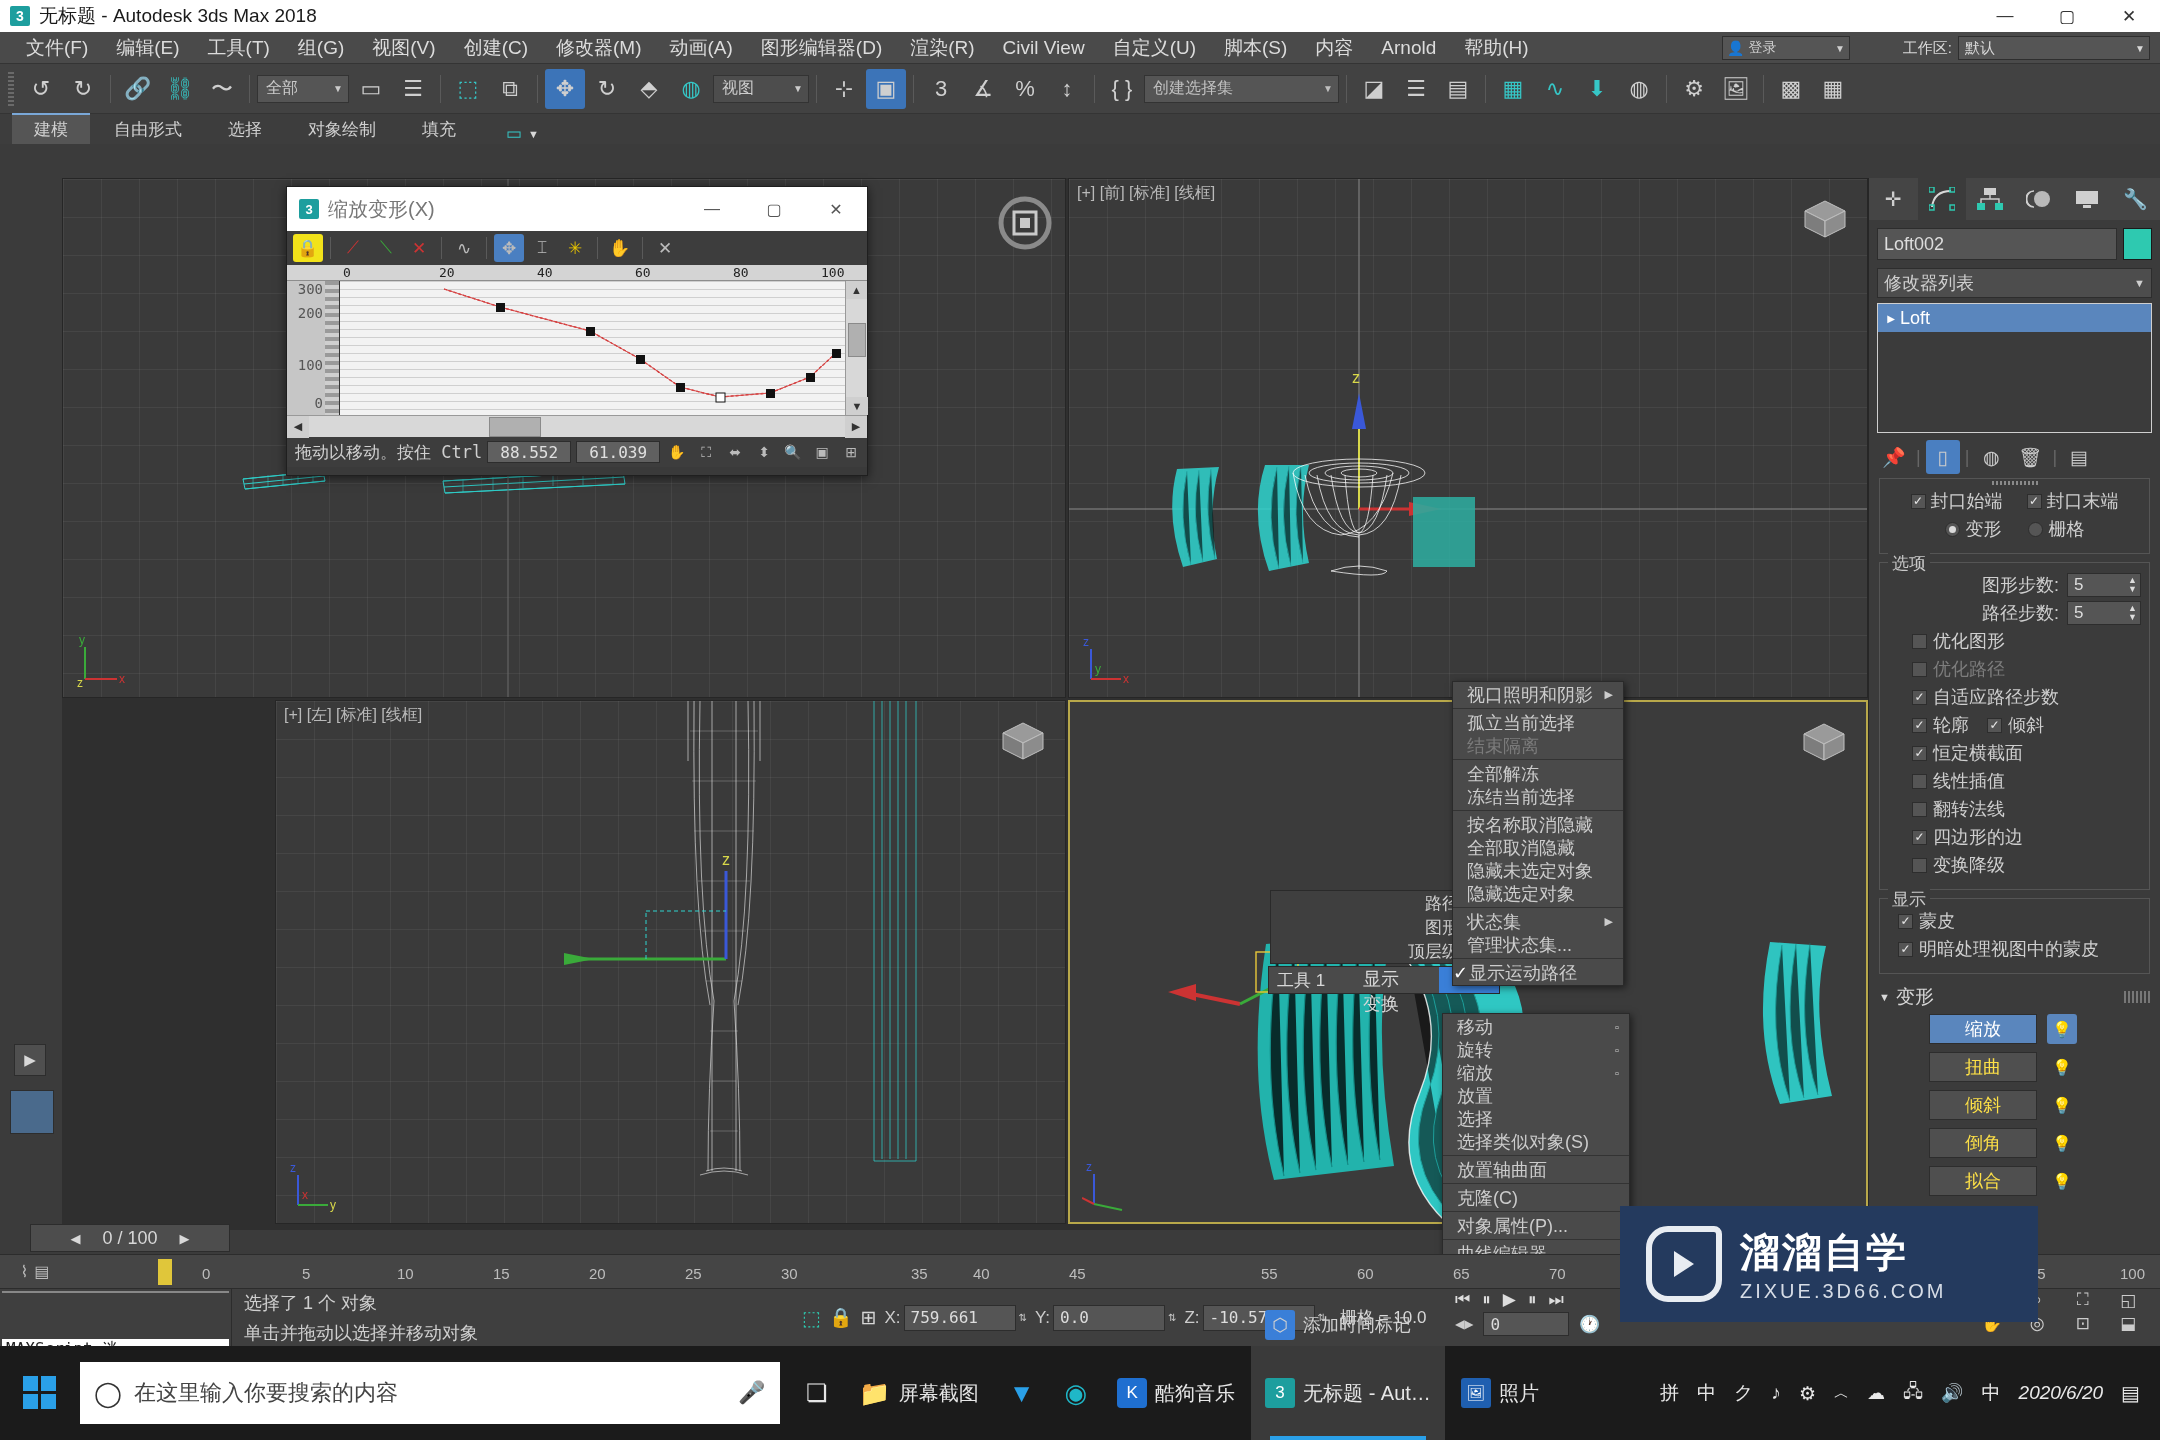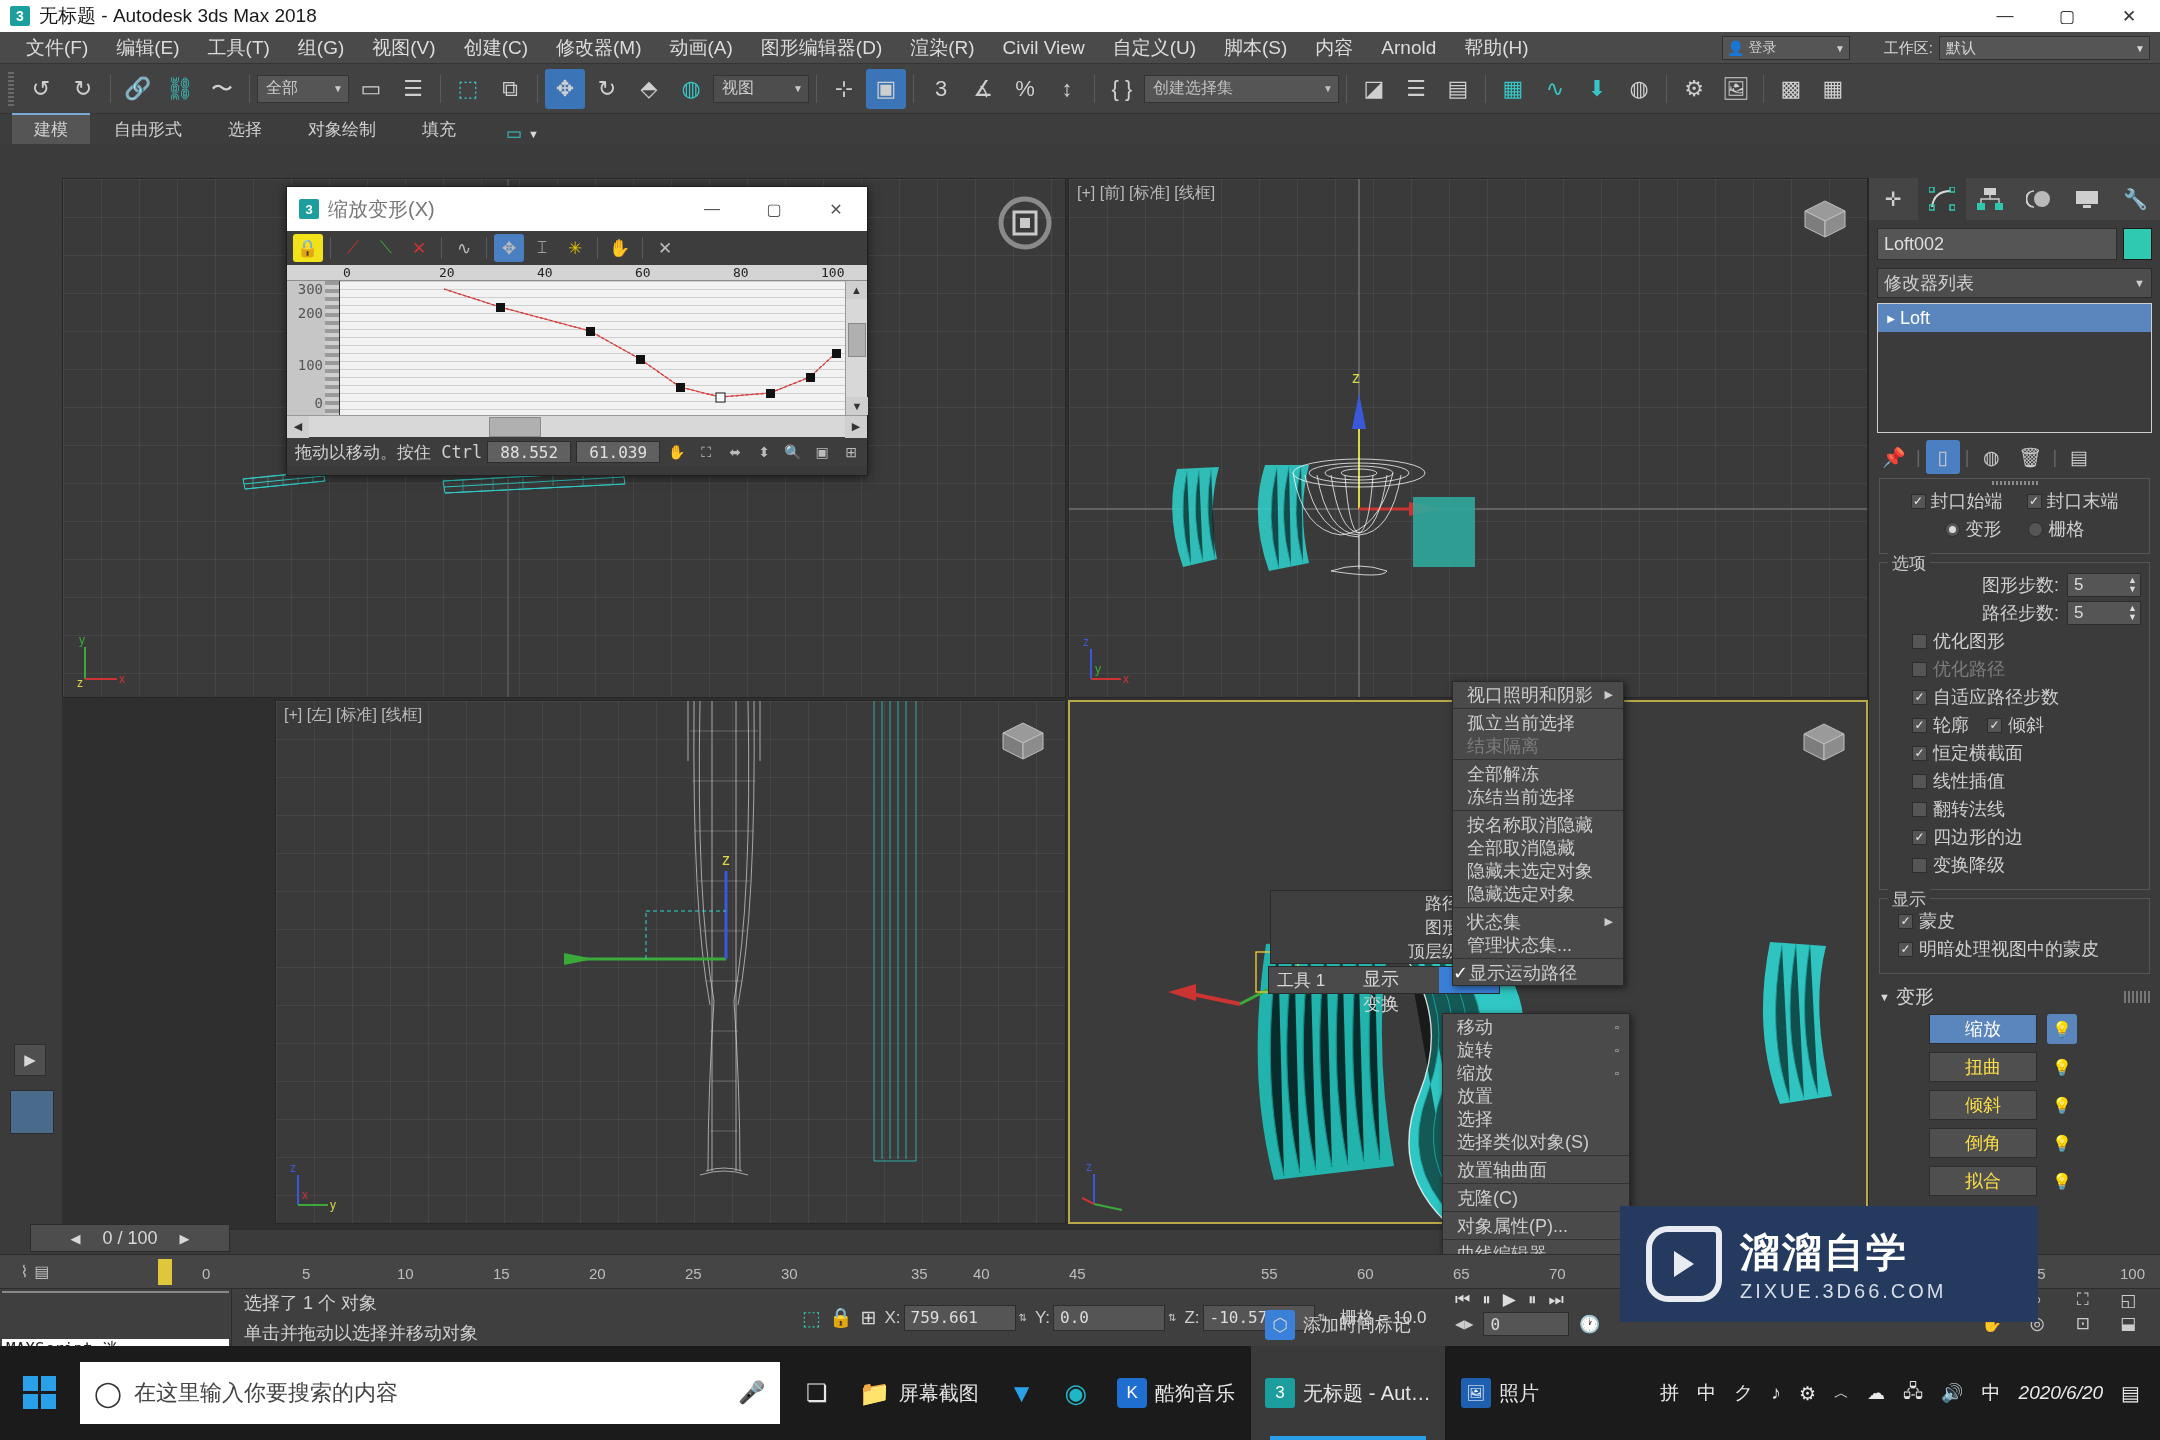--- a/index.html
+++ b/index.html
@@ -22,21 +22,21 @@
     color:#333; font-size:17px; }
 
   
   .menubar { height:32px; background:#4a4a4a; display:flex; align-items:center; padding-left:12px;
     border-bottom:1px solid #343434; position:relative;}
   .menu-item { padding:0 14px; font-size:19px; color:#dcdcdc; line-height:32px; white-space:nowrap;}
   .login-box { position:absolute; right:310px; top:4px; width:128px; height:24px; background:#555;
     border:1px solid #2e2e2e; font-size:14px; display:flex; align-items:center; padding-left:4px; color:#cfcfcf;}
   .login-box .chev { margin-left:auto; margin-right:4px; font-size:10px;}
   .wsbar { position:absolute; right:10px; top:4px; display:flex; align-items:center; gap:6px; font-size:15px;}
-  .ws-sel { width:211px; height:24px; background:#555; border:1px solid #2e2e2e; display:flex;
+  .ws-sel { width:192px; height:24px; background:#555; border:1px solid #2e2e2e; display:flex;
     align-items:center; padding-left:6px; font-size:15px;}
   .ws-sel .chev { margin-left:auto; margin-right:4px; font-size:10px;}
 
   
   .toolbar { height:50px; background:#424242; display:flex; align-items:center; padding-left:8px;
     gap:2px; border-bottom:1px solid #343434; }
   .tbtn { width:40px; height:40px; display:flex; align-items:center; justify-content:center;
     border-radius:3px; font-size:22px; color:#cfcfcf; position:relative; }
   .tbtn.on { background:#3c74b8; }
   .tbtn.teal { color:#36c6c6; }

